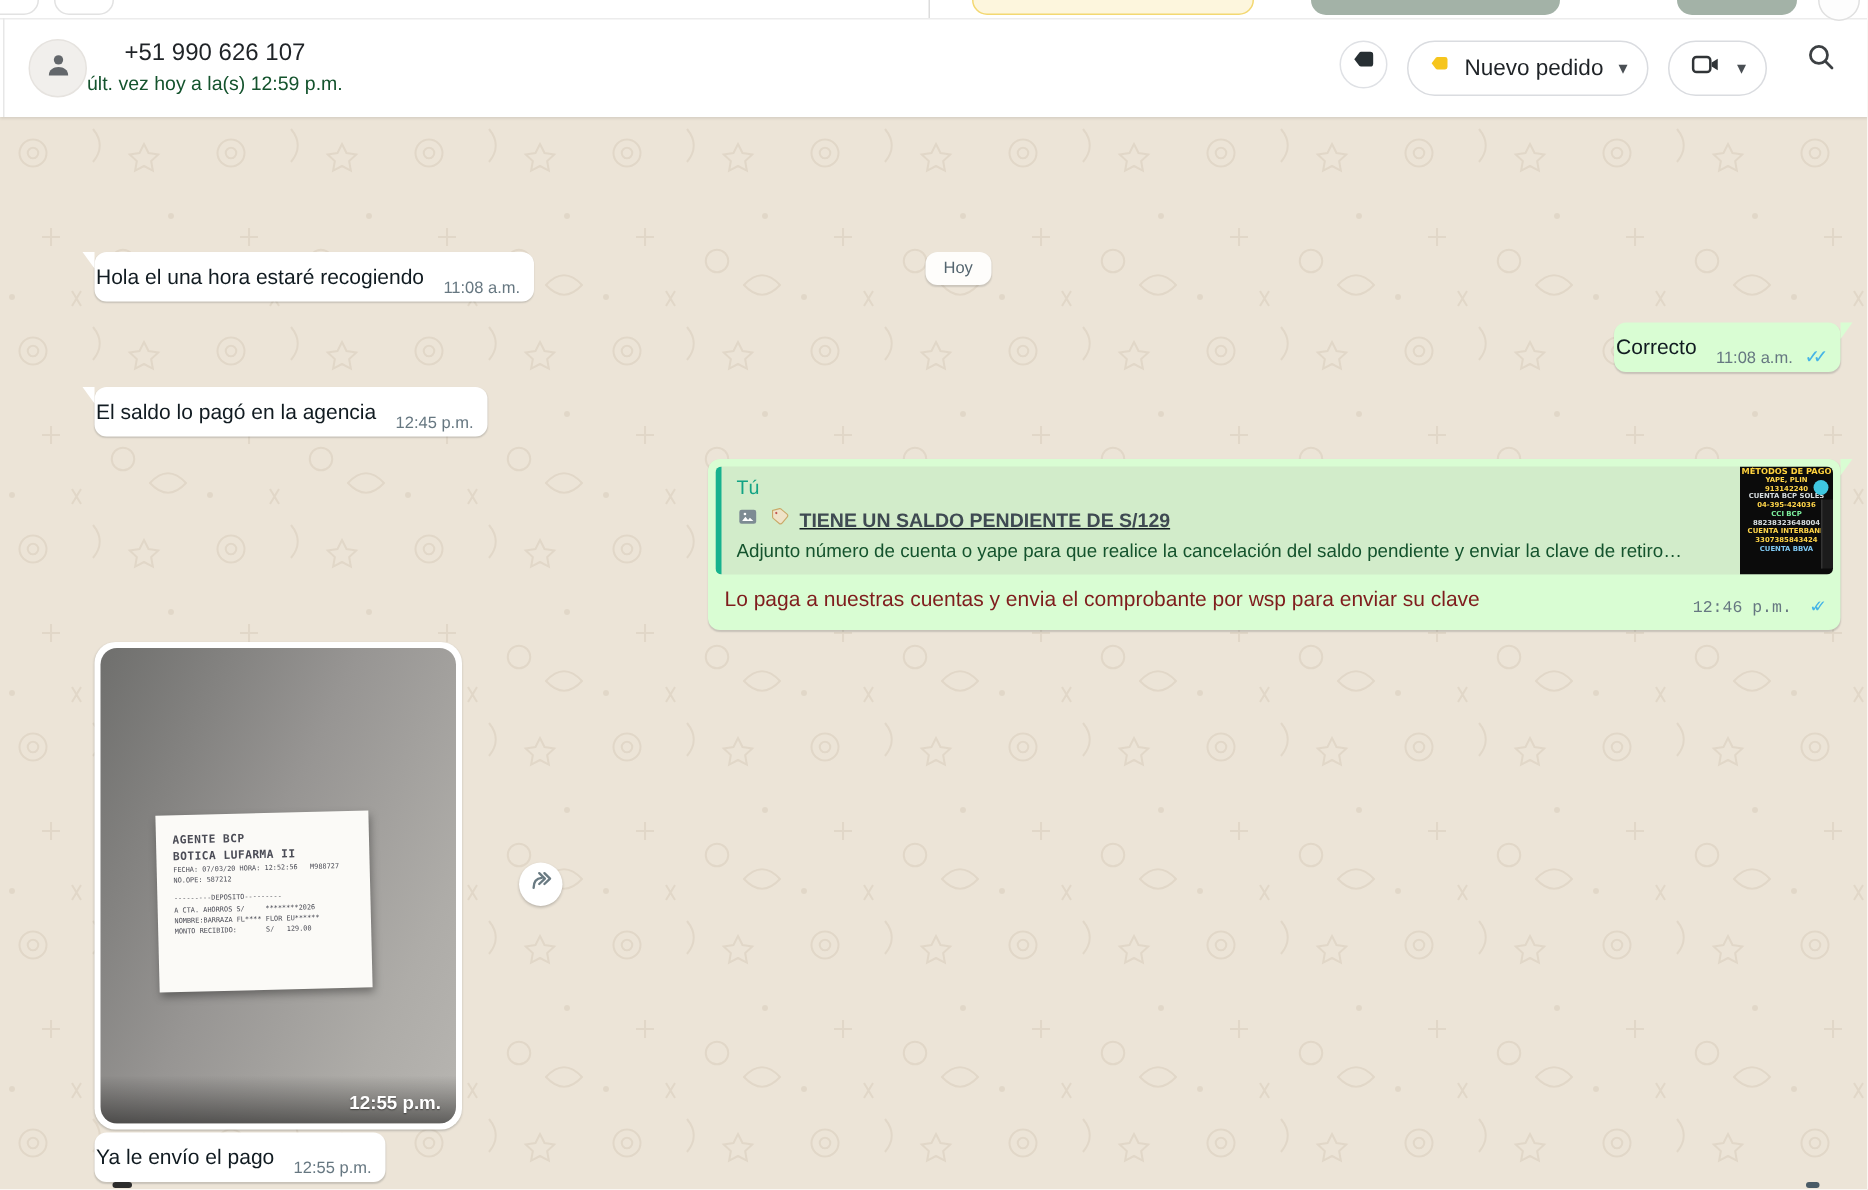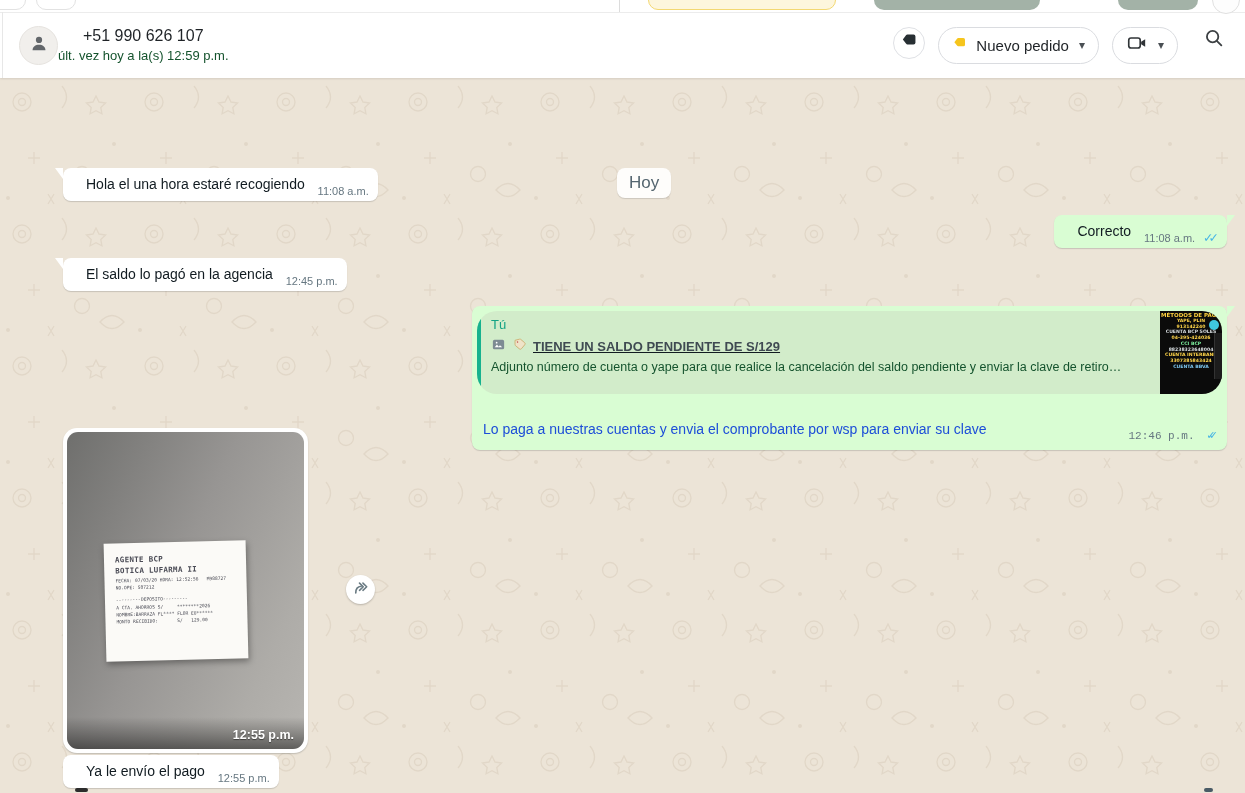--- a/index.html
+++ b/index.html
@@ -35,50 +35,50 @@
   .pill-btn .label{font-size:15px;color:#1f2327;}
   .chev{font-size:12px;color:#4a4f54;margin-left:2px;}
   .search-btn{margin-left:12px;background:none;border:none;padding:0;cursor:pointer;display:flex;}
 
   
   .chat{position:absolute;top:78px;left:0;right:0;bottom:0;background:#ece4d7;}
   .pattern{position:absolute;left:0;top:0;width:100%;height:100%;}
 
   .msg{position:absolute;z-index:2;}
   .bubble{position:relative;background:#fff;border-radius:8px;box-shadow:0 1px 1px rgba(11,20,26,.16);
-          padding:8px 9px 9px 23px;font-size:14px;color:#111b21;white-space:nowrap;}
+          padding:8px 9px 9px 1px;font-size:14px;color:#111b21;white-space:nowrap;}
   .msg-out .bubble{background:#d9fdd3;}
   .tail-left .bubble::before{content:"";position:absolute;top:0;left:-8px;width:0;height:0;
           border-bottom:11px solid transparent;border-right:8px solid #fff;}
   .tail-right .bubble::before{content:"";position:absolute;top:0;right:-8px;width:0;height:0;
           border-bottom:11px solid transparent;border-left:8px solid #d9fdd3;}
   .time{display:inline-block;font-size:11px;color:#667781;margin-left:9px;position:relative;top:6px;}
   .ticks{display:inline-block;font-size:12.5px;color:#45b4e6;letter-spacing:-5px;padding-right:4px;
          position:relative;top:6px;margin-left:4px;}
 
-  .date-pill{position:absolute;left:617px;top:90px;background:#fefdfb;color:#54656f;font-size:17px;
+  .date-pill{position:absolute;left:617px;top:90px;background:#fefdfb;color:#54656f;font-size:11px;
              padding:5px 12px;border-radius:8px;box-shadow:0 1px 1px rgba(11,20,26,.14);z-index:2;}
 
   
   .bubble-big{padding:5px;white-space:normal;}
-  .quote{display:flex;border-radius:20px;overflow:hidden;background:#d2ecca;height:83px;}
+  .quote{display:flex;border-radius:4px;overflow:hidden;background:#d2ecca;height:72px;}
   .quote-bar{width:4px;background:#16b28e;flex:none;}
   .quote-body{flex:1;min-width:0;padding:6px 10px 0 10px;}
   .quote-author{font-size:13px;color:#12a384;}
   .quote-title-row{display:flex;align-items:center;gap:6px;margin-top:5px;text-decoration:underline;}
   .quote-title{font-weight:bold;font-size:13px;color:#3f4a52;white-space:nowrap;}
   .quote-snippet{font-size:12.5px;color:#14532d;margin-top:5px;white-space:nowrap;overflow:hidden;}
   .quote-thumb{width:62px;flex:none;background:#0b0b0b;position:relative;overflow:hidden;
                font-family:"DejaVu Sans",sans-serif;}
   .thumb-head{font-size:5.5px;font-weight:bold;color:#ffd23e;text-align:center;margin-top:1px;white-space:nowrap;}
   .thumb-line{font-size:4.6px;line-height:1.25;text-align:center;white-space:nowrap;font-weight:bold;}
   .t-y{color:#ffd54a;} .t-w{color:#d7dde0;} .t-g{color:#7ef2a0;} .t-b{color:#7ec8f2;}
   .yape-dot{position:absolute;right:3px;top:9px;width:10px;height:10px;border-radius:50%;background:#3fc6e0;}
   .thumb-col{position:absolute;right:0;top:22px;width:7px;height:46px;background:#1c1c1c;border-left:1px solid #333;}
-  .big-text-row{padding:8px 120px 8px 6px;font-size:14px;color:#1d4ed8;margin-top:19px;}
+  .big-text-row{padding:8px 120px 8px 6px;font-size:14px;color:#7f1d1d;}
   .big-meta{position:absolute;right:11px;bottom:7px;font-family:Liberation Mono, monospace;}
   .big-meta .time,.big-meta .ticks{top:0;}
 
   
   .img-msg{width:245px;height:325px;background:#fff;border-radius:14px;box-shadow:0 1px 1.5px rgba(11,20,26,.2);
            padding:4px;box-sizing:border-box;}
   .photo{width:100%;height:100%;border-radius:11px;position:relative;overflow:hidden;
          background:linear-gradient(115deg,#6f6f6d 0%,#979593 45%,#aeaca8 80%,#b7b5b1 100%);}
   .photo-shade{position:absolute;left:0;right:0;bottom:0;height:32px;
                background:linear-gradient(to top,rgba(0,0,0,.48),rgba(0,0,0,0));}

